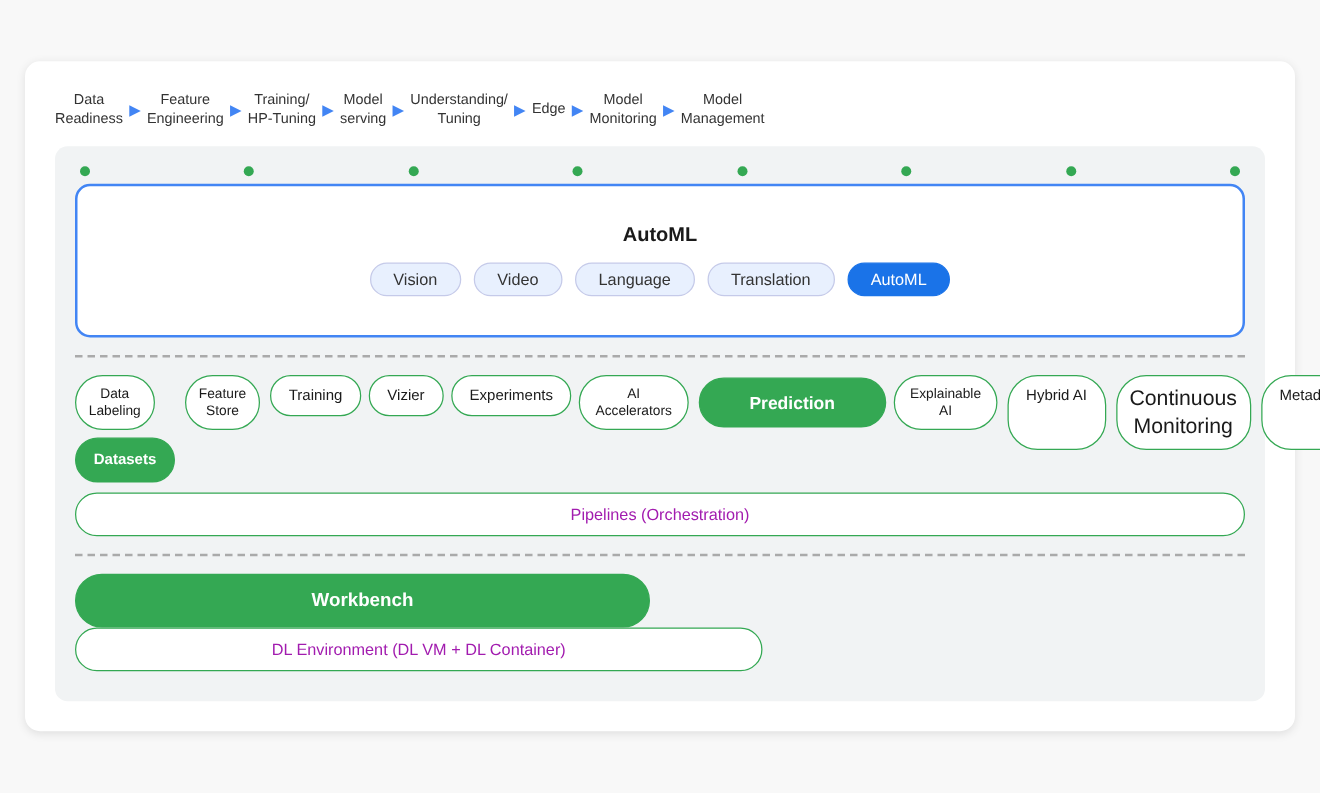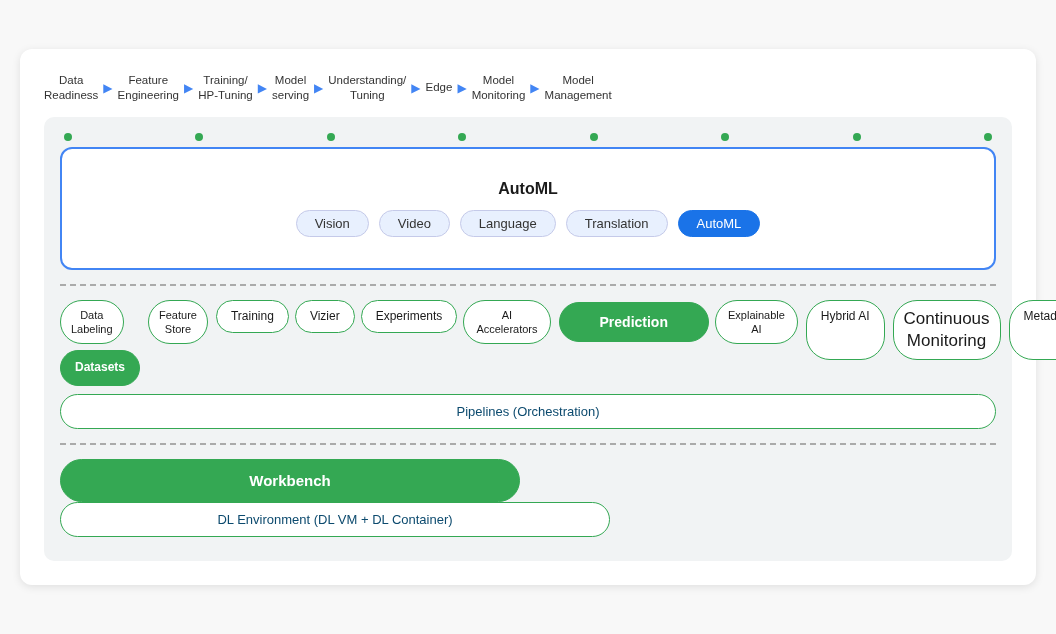--- a/index.html
+++ b/index.html
@@ -94,21 +94,21 @@
       font-size: 13px;
     }
 
     
     .wide-bar {
       border: 1.5px solid #34a853;
       border-radius: 24px;
       padding: 9px 20px;
       font-size: 13px;
       text-align: center;
-      color: #0c4a6e;
+      color: #a21caf;
       background: white;
       width: 100%;
     }
     .wide-bar.filled {
       background: #34a853;
       color: white;
       font-weight: 700;
     }
 
     

